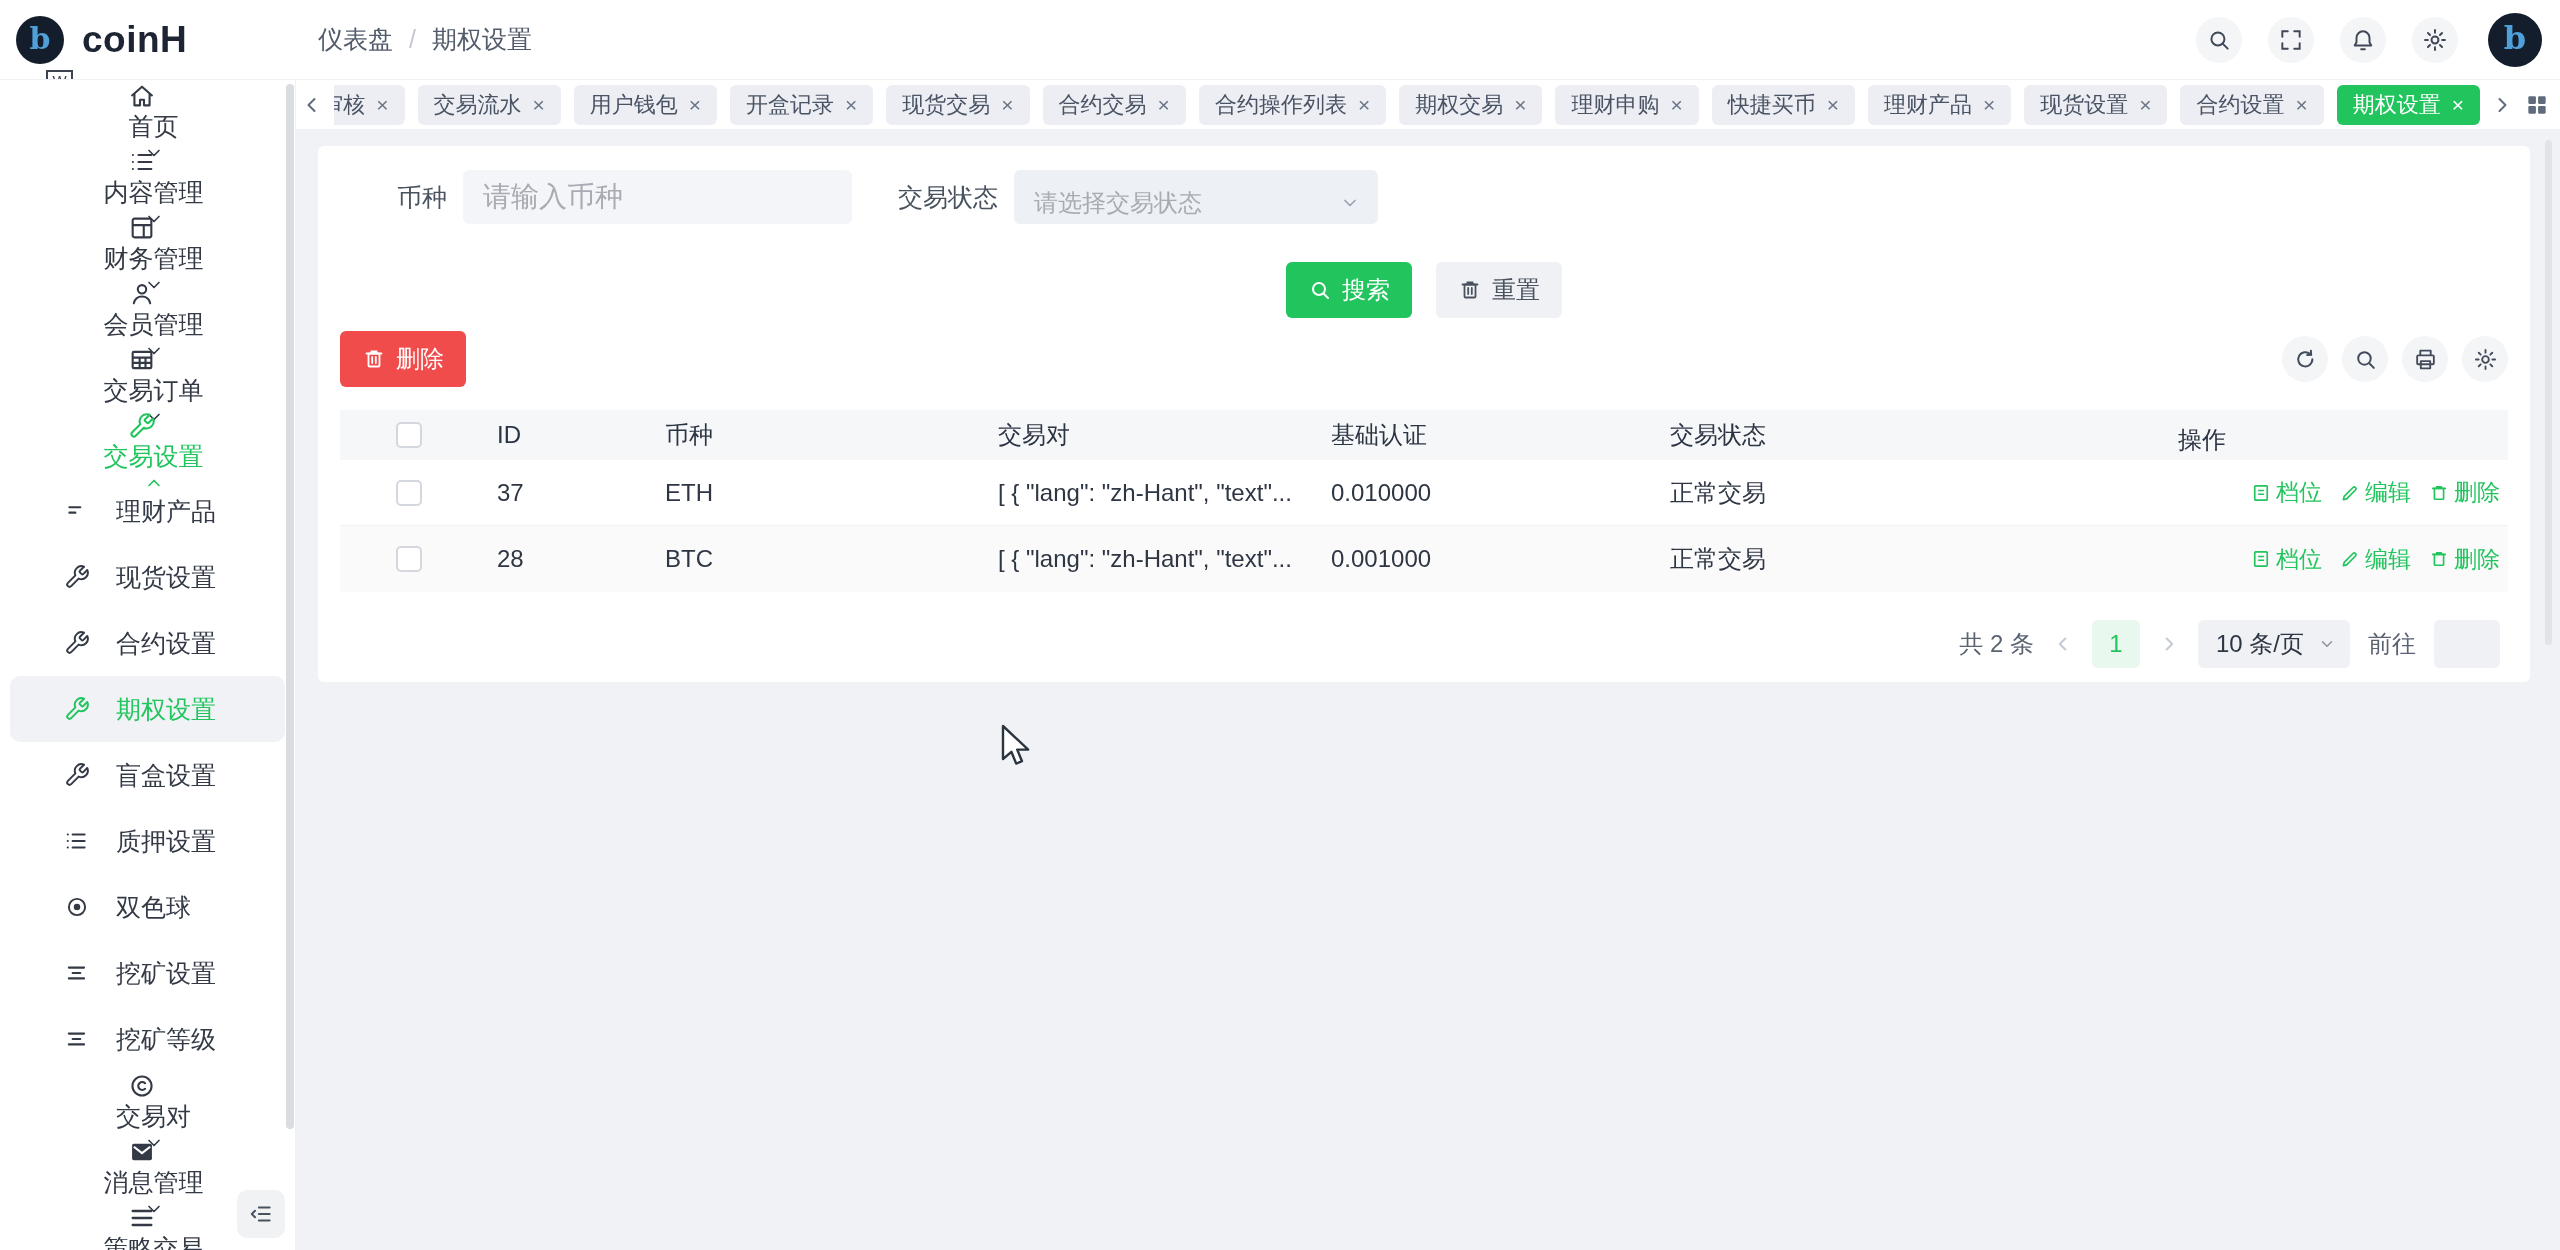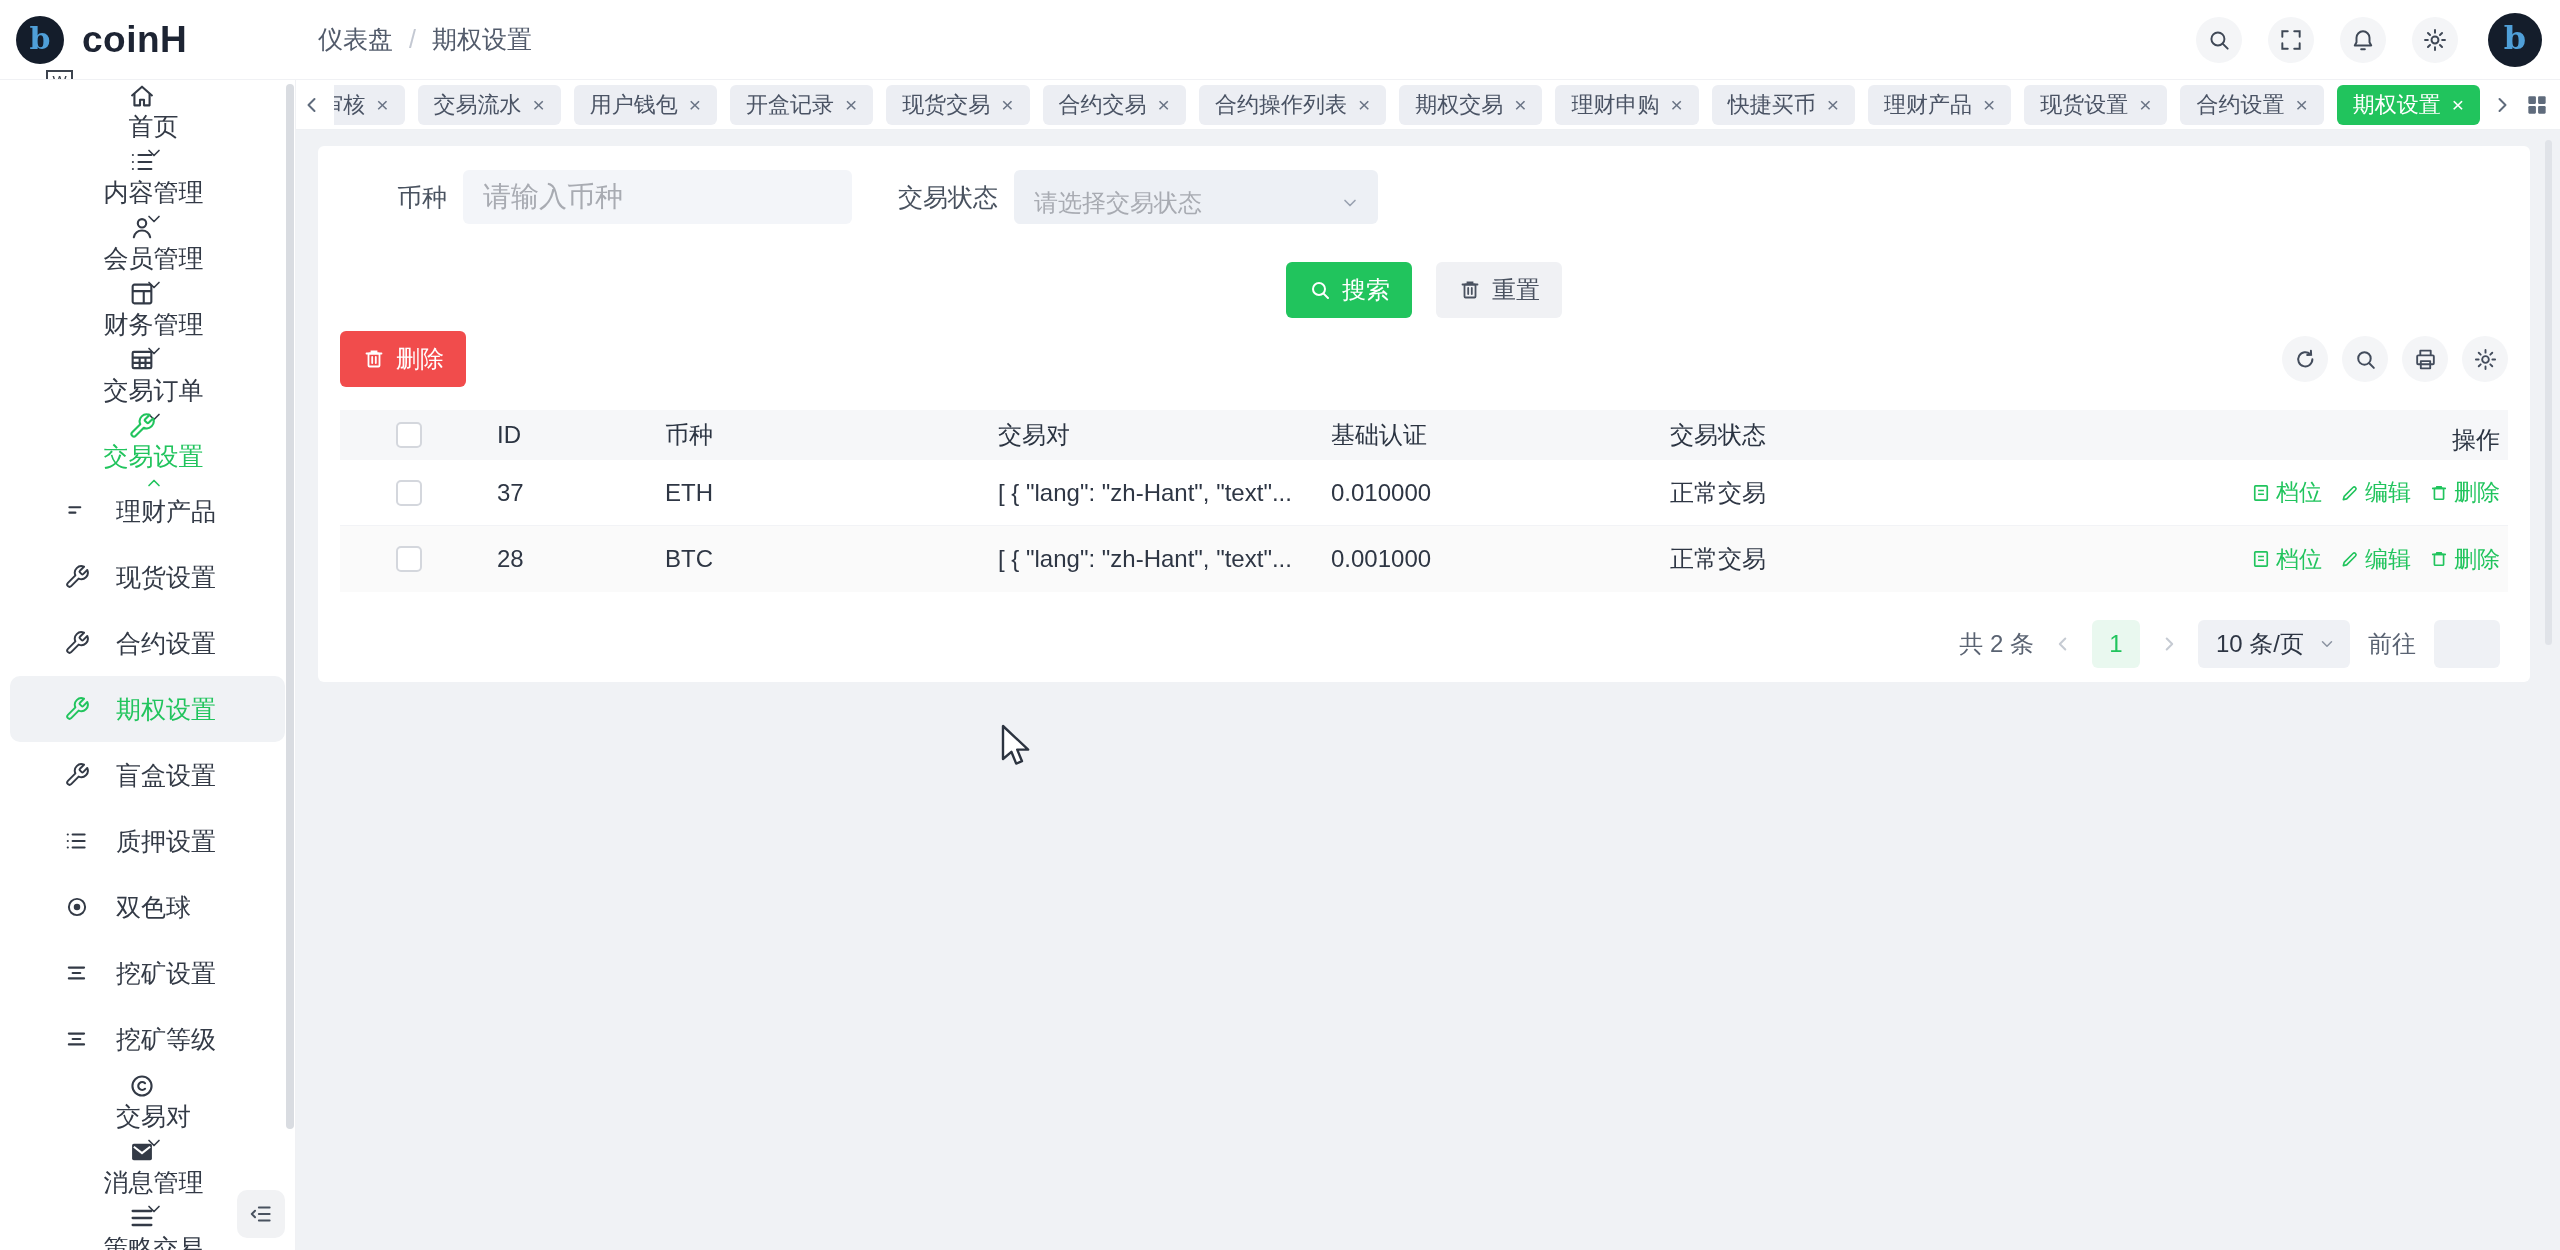--- a/index.html
+++ b/index.html
@@ -79,21 +79,21 @@
   .toolbar-icons { margin-left:auto; display:flex; gap:14px; }
   .toolbar-icons .icon-circle { color:#434c5c; }
 
   
   .table { margin:23px 22px 0 22px; }
   .thead, .trow { display:grid; grid-template-columns:157px 168px 333px 333px 339px 1fr 330px; align-items:center; }
   .thead { height:50px; background:#f6f7f9; font-size:24px; color:#2b3442; }
   .trow { height:66px; font-size:24px; color:#2e3644; border-bottom:1px solid #f2f3f6; }
   .trow.alt { background:#fafafa; border-bottom:none; }
   .checkbox { width:26px; height:26px; border:2px solid #d4d7dd; border-radius:5px; background:#fff; margin-left:56px; cursor:pointer; }
-  .col-op { text-align:right; padding-right:8px;margin-top:10px; }
+  .col-op { text-align:left; padding-right:8px;margin-top:10px; }
   .actions { display:flex; justify-content:flex-end; gap:18px; padding-right:8px; }
   .action-link { display:flex; align-items:center; gap:5px; color:#21c45d; font-size:23px; cursor:pointer; white-space:nowrap; }
 
   
   .pagination { display:flex; align-items:center; justify-content:flex-end; gap:18px; margin:28px 30px 0 0; font-size:24px; color:#5a6372; }
   .pg-chevron { color:#c6cbd3; cursor:pointer; }
   .pg-page { width:48px; height:48px; background:#e9f8ef; color:#21c45d; border-radius:6px;
              display:flex; align-items:center; justify-content:center; cursor:pointer; }
   .pg-size { height:48px; background:#eff1f5; border-radius:6px; display:flex; align-items:center; gap:14px;
              padding:0 14px 0 18px; color:#2e3644; cursor:pointer; }
@@ -175,40 +175,40 @@
         </span>
       <span class="mi-label">内容管理</span>
       <span class="mi-chevron">
           <svg width="20" height="20" viewBox="0 0 24 24" fill="none" stroke="currentColor" stroke-width="2" stroke-linecap="round" stroke-linejoin="round">
             <polyline points="6 9 12 15 18 9"></polyline>
           </svg>
         </span>
     </div>
     <div class="menu-item">
       <span class="mi-icon">
+          <svg width="28" height="28" viewBox="0 0 24 24" fill="none" stroke="currentColor" stroke-width="1.8" stroke-linejoin="round">
+            <rect x="4" y="4" width="16" height="16" rx="1.5"></rect>
+            <path d="M4 9.5h16M13.5 9.5V20"></path>
+          </svg>
+        </span>
+      <span class="mi-label">财务管理</span>
+      <span class="mi-chevron">
+          <svg width="20" height="20" viewBox="0 0 24 24" fill="none" stroke="currentColor" stroke-width="2" stroke-linecap="round" stroke-linejoin="round">
+            <polyline points="6 9 12 15 18 9"></polyline>
+          </svg>
+        </span>
+    </div>
+    <div class="menu-item">
+      <span class="mi-icon">
           <svg width="28" height="28" viewBox="0 0 24 24" fill="none" stroke="currentColor" stroke-width="1.8" stroke-linecap="round">
             <circle cx="12" cy="8" r="3.6"></circle>
             <path d="M5 20c.9-3.8 3.6-5.8 7-5.8S18.1 16.2 19 20"></path>
           </svg>
         </span>
       <span class="mi-label">会员管理</span>
-      <span class="mi-chevron">
-          <svg width="20" height="20" viewBox="0 0 24 24" fill="none" stroke="currentColor" stroke-width="2" stroke-linecap="round" stroke-linejoin="round">
-            <polyline points="6 9 12 15 18 9"></polyline>
-          </svg>
-        </span>
-    </div>
-    <div class="menu-item">
-      <span class="mi-icon">
-          <svg width="28" height="28" viewBox="0 0 24 24" fill="none" stroke="currentColor" stroke-width="1.8" stroke-linejoin="round">
-            <rect x="4" y="4" width="16" height="16" rx="1.5"></rect>
-            <path d="M4 9.5h16M13.5 9.5V20"></path>
-          </svg>
-        </span>
-      <span class="mi-label">财务管理</span>
       <span class="mi-chevron">
           <svg width="20" height="20" viewBox="0 0 24 24" fill="none" stroke="currentColor" stroke-width="2" stroke-linecap="round" stroke-linejoin="round">
             <polyline points="6 9 12 15 18 9"></polyline>
           </svg>
         </span>
     </div>
     <div class="menu-item">
       <span class="mi-icon">
           <svg width="28" height="28" viewBox="0 0 24 24" fill="none" stroke="currentColor" stroke-width="1.8" stroke-linejoin="round">
             <rect x="4" y="5" width="16" height="14" rx="1"></rect>

